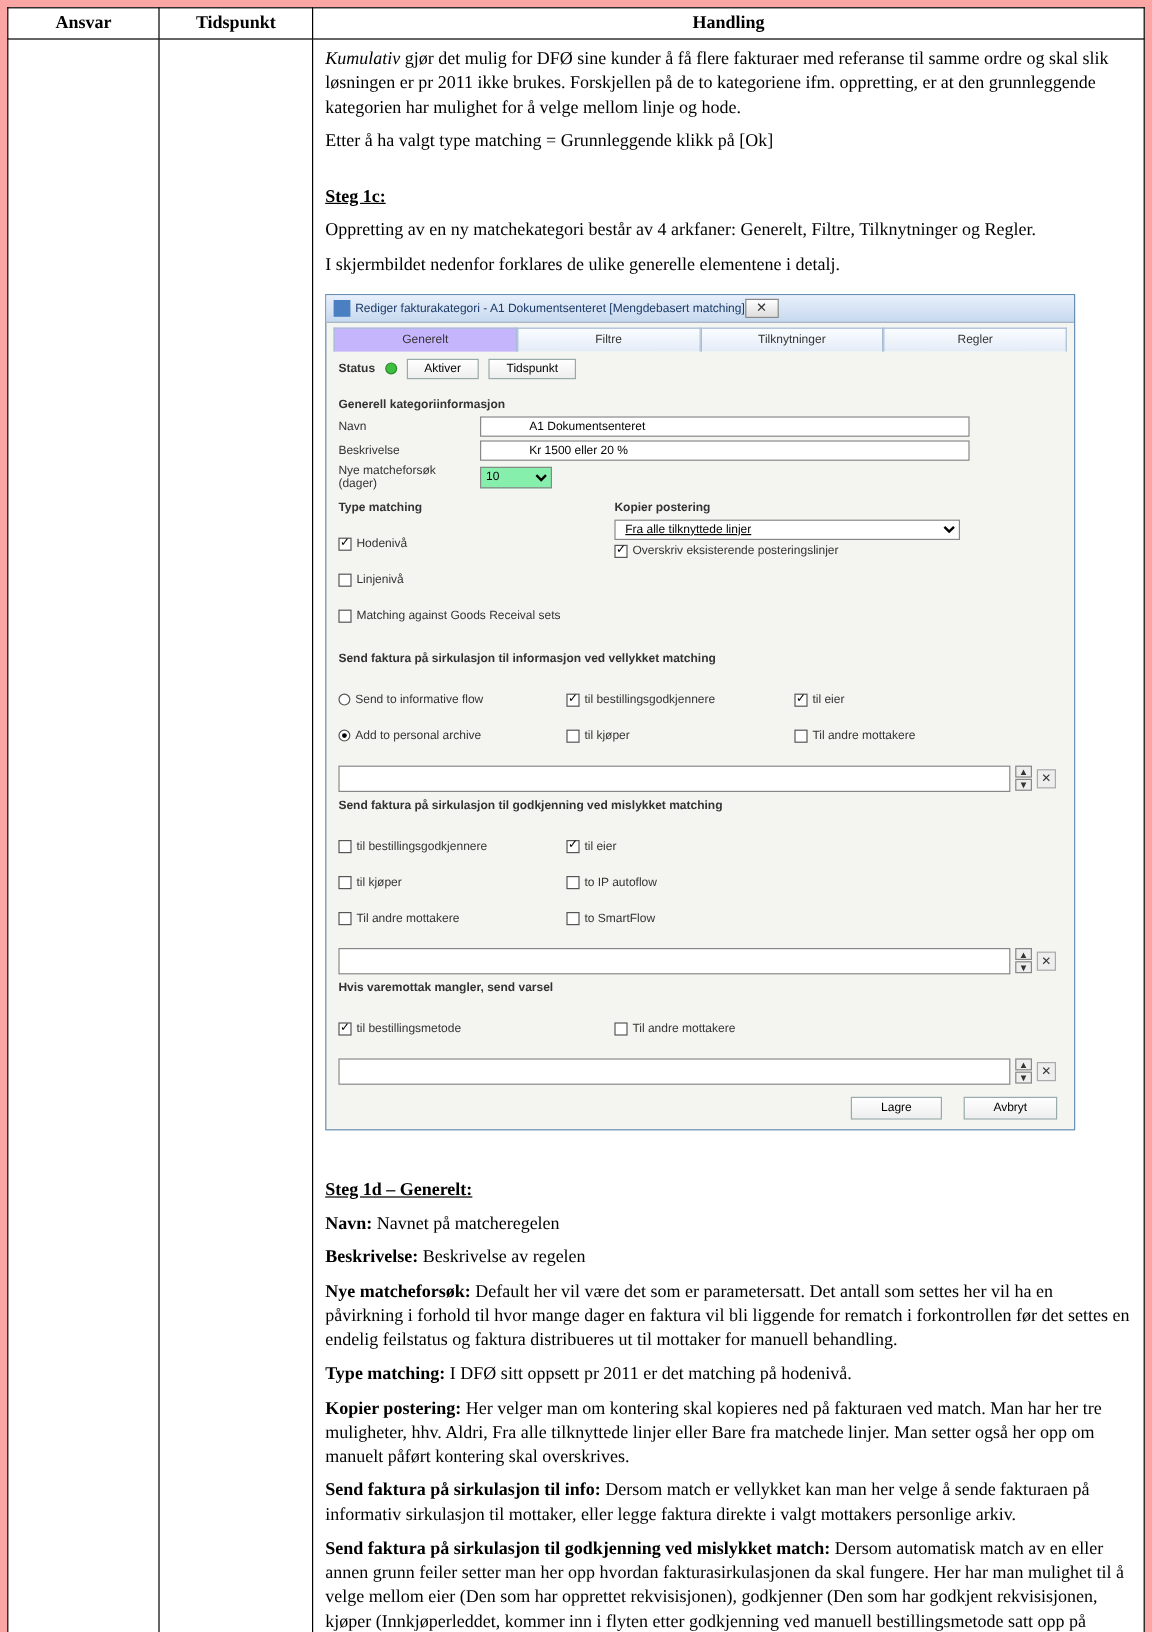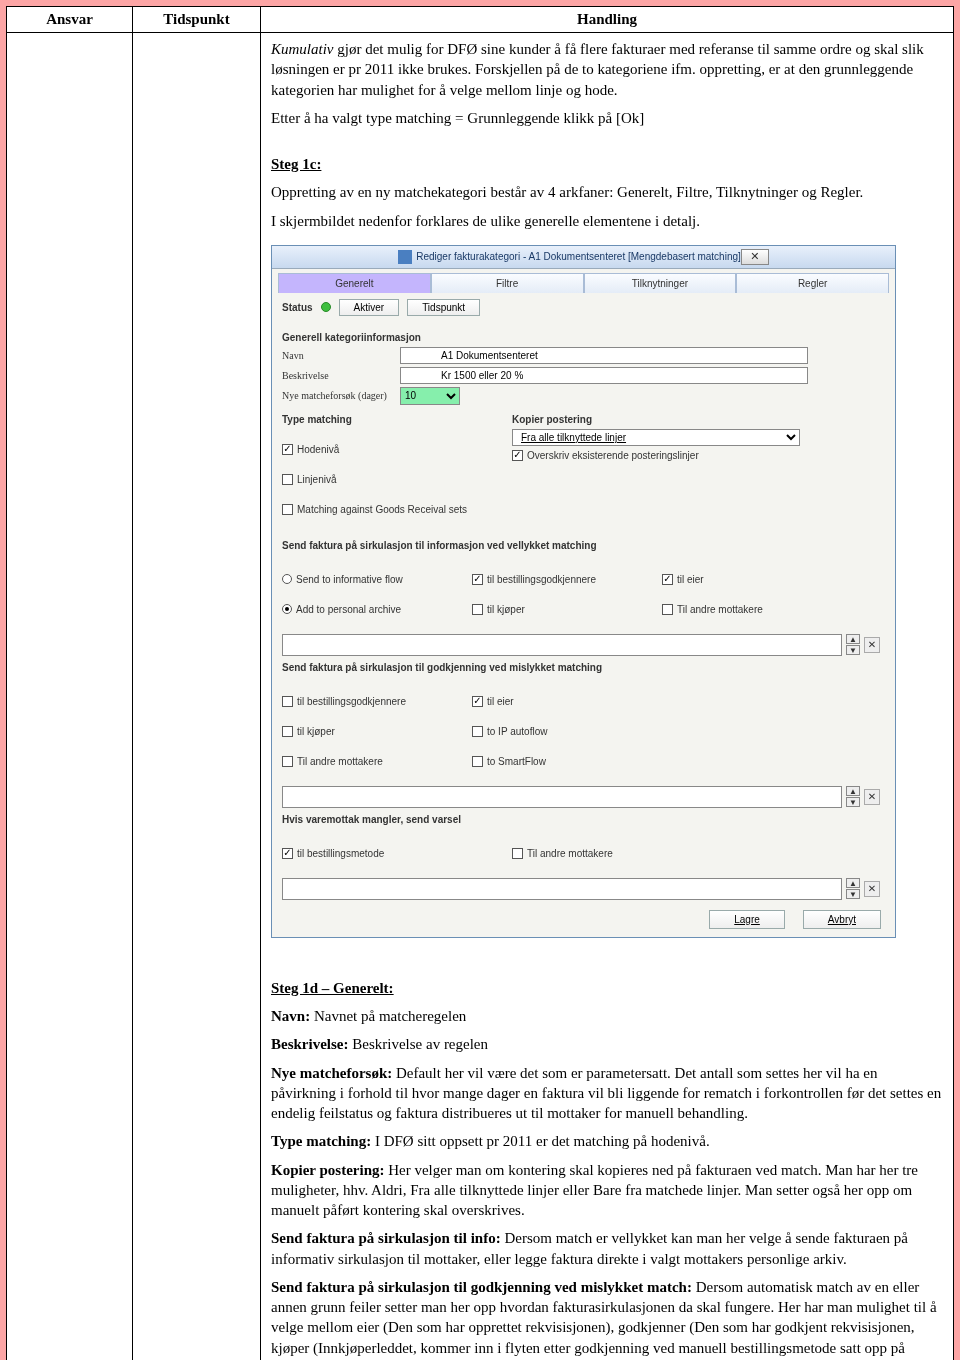--- a/index.html
+++ b/index.html
@@ -8,52 +8,52 @@
     table.outer { width: 100%; border-collapse: collapse; }
     table.outer > thead > tr > th { border: 1px solid #000; font-weight: bold; padding: 4px 8px; text-align: center; background: #fff; }
     table.outer > tbody > tr > td { border: 1px solid #000; vertical-align: top; padding: 6px 10px; }
     .col-ansvar { width: 126px; }
     .col-tid { width: 128px; }
     .col-handling { }
     .content p { margin: 0 0 8px 0; line-height: 1.35; }
     .content .step-hdr { font-weight: bold; text-decoration: underline; margin-top: 18px; display: inline-block; }
     .content .bold { font-weight: bold; }
     .dialog { width: 625px; margin: 14px 0 22px 0; font-family: Tahoma, Arial, sans-serif; font-size: 10px; color: #333; border: 1px solid #6a8fb5; background: #f4f4f0; padding-bottom: 6px; }
-    .dialog .title-bar { background: linear-gradient(#e8f0fb, #c7d9ef); border-bottom: 1px solid #9ab; padding: 3px 6px; display: flex; align-items: center; justify-content: center; }
+    .dialog .title-bar { background: linear-gradient(#e8f0fb, #c7d9ef); border-bottom: 1px solid #9ab; padding: 3px 6px; display: flex; align-items: center; justify-content: flex-start; }
     .dialog .title-bar .ticon { width: 14px; height: 14px; background: #4a7fc1; display: inline-block; margin-right: 4px; vertical-align: middle; }
     .dialog .title-bar .ttext { flex: 1; color: #1b3a66; font-size: 10px; }
     .dialog .close-btn { width: 28px; height: 16px; border: 1px solid #888; background: linear-gradient(#fff,#ddd); display: flex; align-items: center; justify-content: center; font-size: 11px; cursor: pointer; }
     .tabs { display: flex; padding: 4px 6px 0 6px; gap: 0; }
     .tab { flex: 1; background: linear-gradient(#fafcff,#e4ecf7); border: 1px solid #a9bcd6; border-bottom: none; padding: 4px 6px; text-align: center; font-size: 10px; cursor: pointer; }
     .tab.active { font-weight: normal; background: #c4b5fd; }
     .status-row { padding: 6px 10px; display: flex; align-items: center; gap: 8px; }
     .status-dot { width: 10px; height: 10px; border-radius: 50%; background: #3fbf3f; border: 1px solid #288a28; display: inline-block; }
     .dbtn { border: 1px solid #9aa; background: linear-gradient(#fff,#eee); padding: 2px 14px; font-size: 10px; cursor: pointer; }
     .section { padding: 4px 10px 2px 10px; }
     .section .shead { font-weight: bold; font-size: 10px; margin: 6px 0 4px 0; }
     .frow { display: flex; align-items: center; margin: 3px 0; gap: 8px; }
-    .flabel { width: 110px; font-family: Liberation Serif, serif; }
+    .flabel { width: 110px; }
     .finput { border: 1px solid #888; background: #fff; height: 17px; padding: 1px 4px; font-size: 10px; }
     .fwide { width: 408px; padding-left: 40px; }
     .fsel { border: 1px solid #888; background: #86efac; height: 18px; font-size: 10px; width: 60px; }
     .checkrow { display: flex; align-items: center; gap: 4px; margin: 19px 0; }
     .cbox { width: 11px; height: 11px; border: 1px solid #555; background: #fff; display: inline-flex; align-items: center; justify-content: center; font-size: 9px; line-height: 1; }
     .cbox.chk::after { content: "✓"; color: #000; font-size: 10px; }
     .radio { width: 10px; height: 10px; border-radius: 50%; border: 1px solid #555; background: #fff; display: inline-block; position: relative; }
     .radio.chk::after { content: ""; position: absolute; top: 2px; left: 2px; width: 4px; height: 4px; border-radius: 50%; background: #000; }
     .two-col { display: flex; gap: 30px; }
     .two-col > div { flex: none; }
     .colA { width: 200px; }
     .colB { width: auto; }
     .long-select { width: 288px; text-decoration: underline; }
     .textarea { border: 1px solid #888; background: #fff; height: 22px; width: 560px; }
     .arrows { display: inline-flex; flex-direction: column; margin-left: 4px; gap: 1px; }
     .arrows span { width: 14px; height: 10px; border: 1px solid #888; background: #eee; font-size: 8px; display: flex; align-items: center; justify-content: center; }
     .btns-bottom { display: flex; justify-content: flex-end; gap: 18px; padding: 8px 14px 2px 0; }
-    .btns-bottom .dbtn { padding: 3px 24px; text-decoration: underline; }
+    .btns-bottom .dbtn { padding: 3px 24px; }
     .three-col { display: flex; gap: 20px; }
     .three-col > div { flex: none; }
     .cA { width: 170px; } .cB { width: 170px; } .cC { width: 170px; }
     .ta-row { display: flex; align-items: center; }
     .x-btn { width: 16px; height: 16px; border: 1px solid #aaa; background: #eee; font-size: 10px; display: inline-flex; align-items: center; justify-content: center; margin-left: 4px; }
   </style>
 </head>
 <body>
 
 <div class="page">

